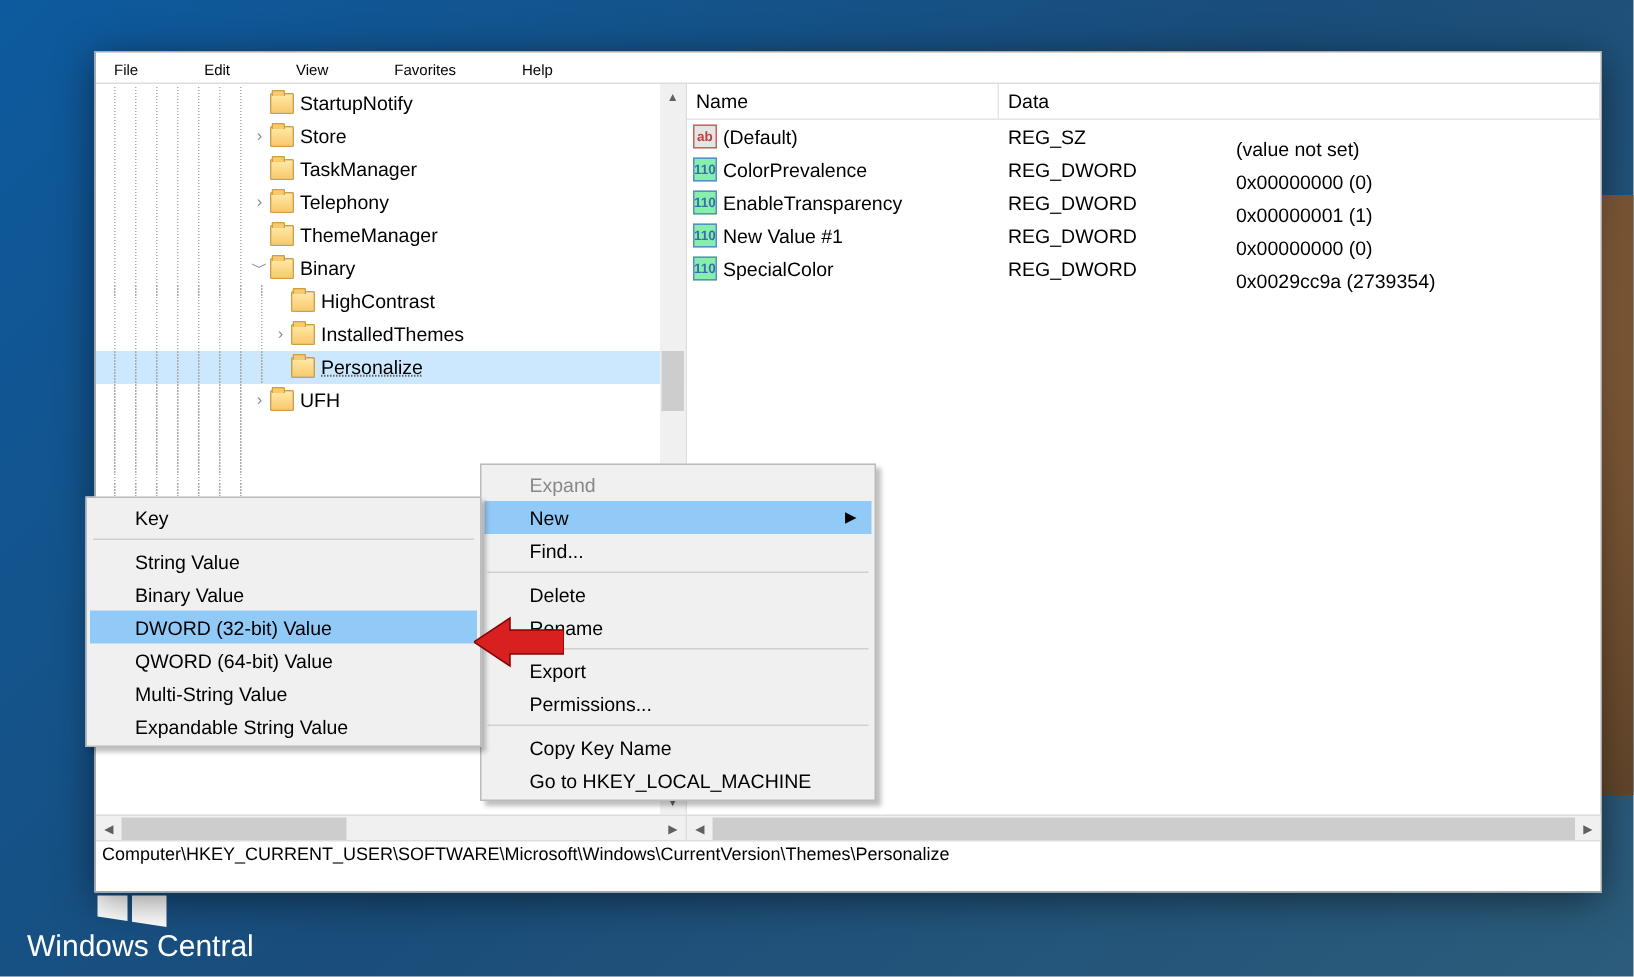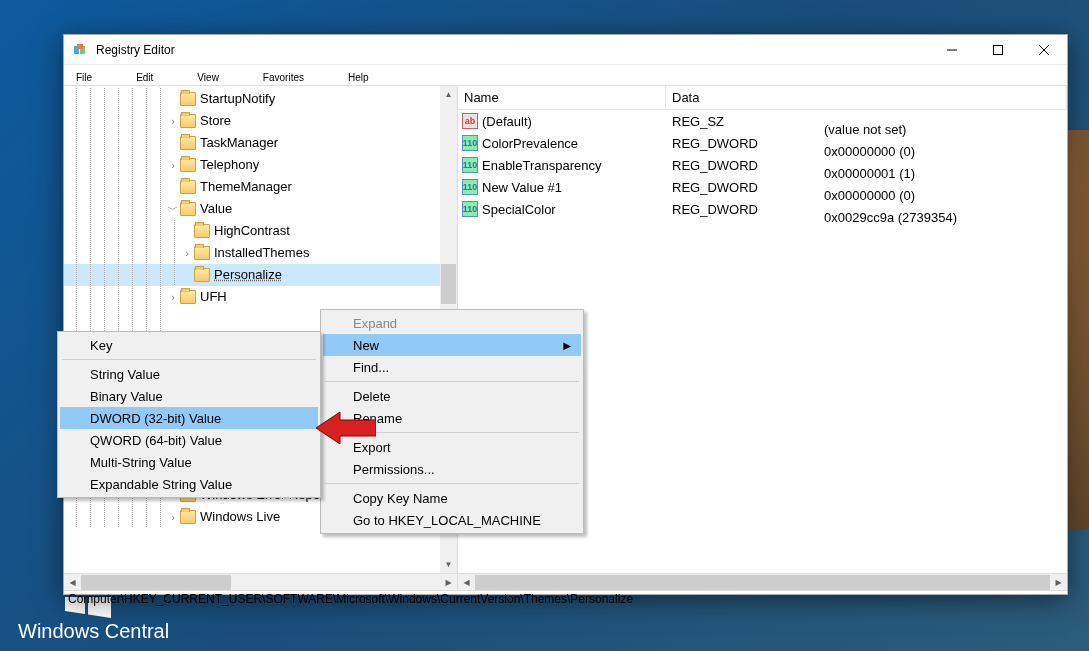--- a/index.html
+++ b/index.html
@@ -85,48 +85,20 @@
 
 .watermark { position:absolute; left: 18px; bottom: 8px; color:#fff; font-size: 20px; display:flex; align-items:center; z-index:5;flex-direction:column;}
 .watermark svg { margin-right: 12px; }
 </style>
 </head>
 <body>
 
 <div class="bg-fox"></div>
 
 <div class="window">
-  <div class="titlebar">
-    <span class="app-icon">
-      <svg viewBox="0 0 16 16">
-          <rect x="2" y="4" width="5" height="8" fill="#4aa8e0"></rect>
-          <rect x="8" y="4" width="5" height="8" fill="#7ac87a"></rect>
-          <rect x="5" y="2" width="6" height="5" fill="#e87a4a"></rect>
-        </svg>
-    </span>
-    <span class="title">Registry Editor</span>
-    <div class="win-controls">
-      <div class="win-btn">
-          <svg viewBox="0 0 10 10">
-            <line x1="0" y1="5" x2="10" y2="5" stroke="#000"></line>
-          </svg>
-        </div>
-      <div class="win-btn">
-          <svg viewBox="0 0 10 10">
-            <rect x="0.5" y="0.5" width="9" height="9" fill="none" stroke="#000"></rect>
-          </svg>
-        </div>
-      <div class="win-btn">
-          <svg viewBox="0 0 10 10">
-            <line x1="0" y1="0" x2="10" y2="10" stroke="#000"></line>
-            <line x1="10" y1="0" x2="0" y2="10" stroke="#000"></line>
-          </svg>
-        </div>
-    </div>
-  </div>
 
   <div class="menubar">
     <span>File</span>
     <span>Edit</span>
     <span>View</span>
     <span>Favorites</span>
     <span>Help</span>
   </div>
 
   <div class="main">
@@ -195,21 +167,21 @@
           <div class="tree-item">
             <span class="indent-line vline"></span>
             <span class="indent-line vline"></span>
             <span class="indent-line vline"></span>
             <span class="indent-line vline"></span>
             <span class="indent-line vline"></span>
             <span class="indent-line vline"></span>
             <span class="indent-line vline"></span>
             <span class="expander">﹀</span>
             <span class="folder"></span>
-            <span class="label">Value</span>
+            <span class="label">Binary</span>
           </div>
           <div class="tree-item">
             <span class="indent-line vline"></span>
             <span class="indent-line vline"></span>
             <span class="indent-line vline"></span>
             <span class="indent-line vline"></span>
             <span class="indent-line vline"></span>
             <span class="indent-line vline"></span>
             <span class="indent-line vline"></span>
             <span class="indent-line vline"></span>

